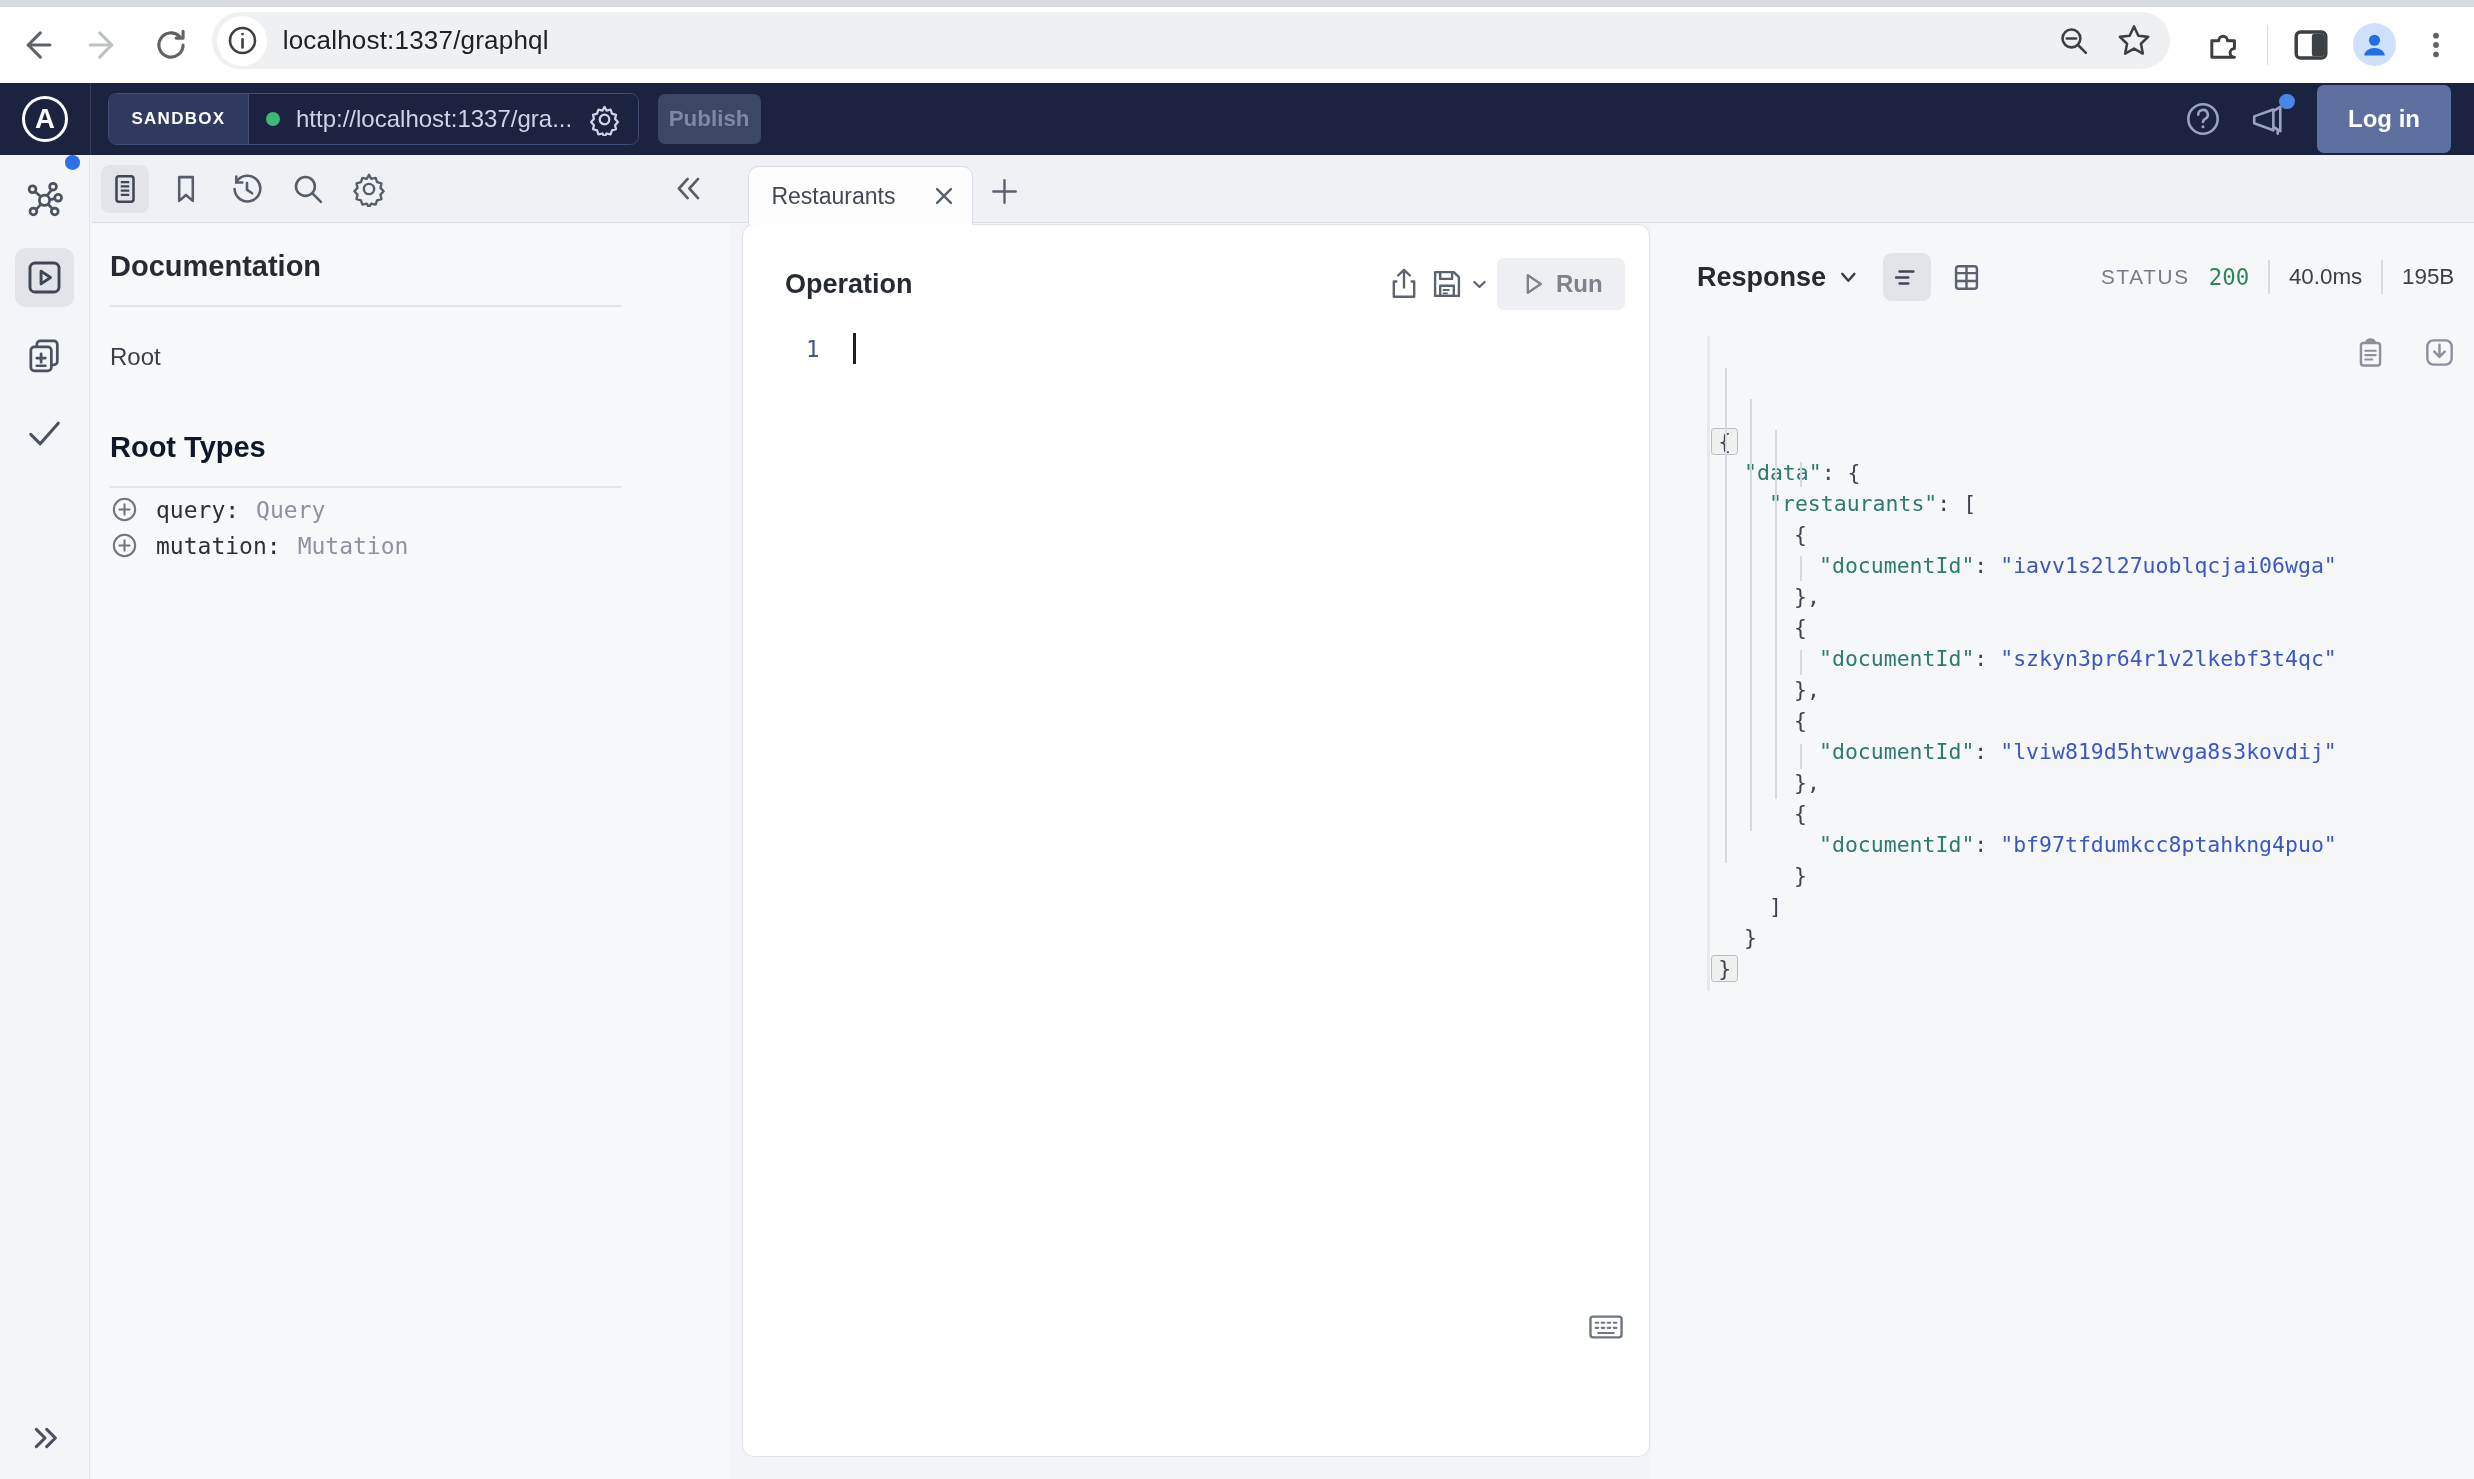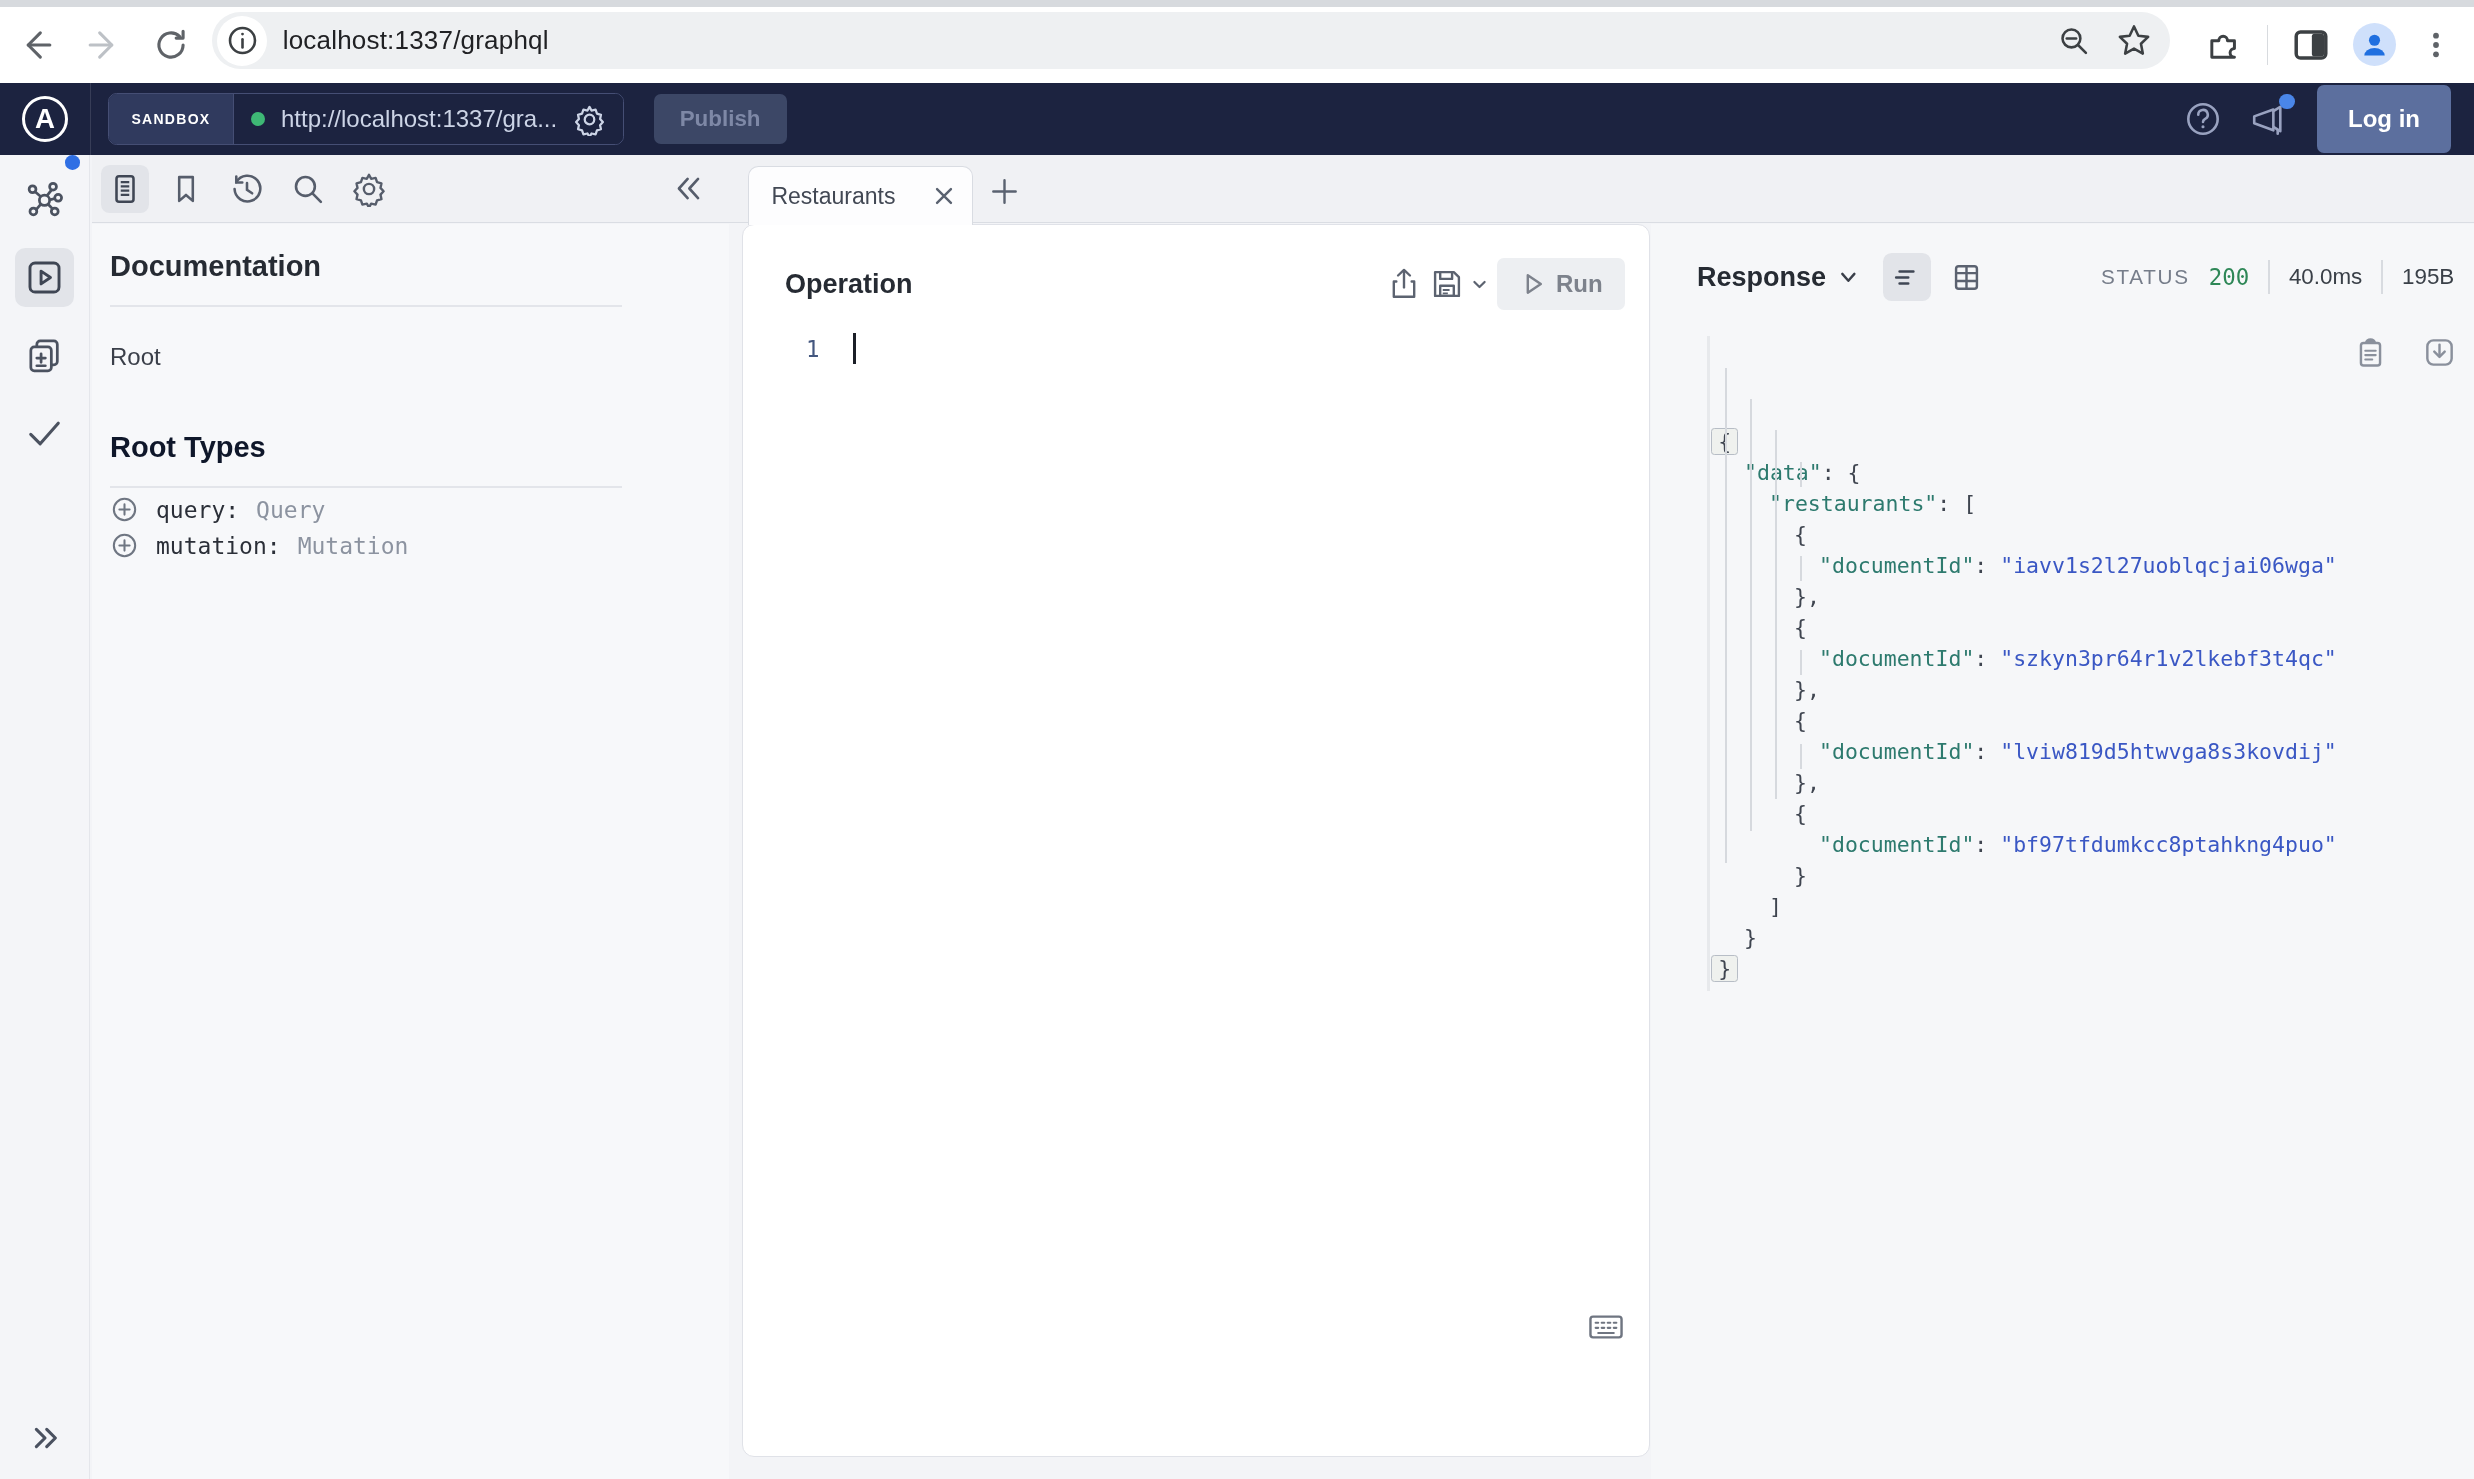--- a/index.html
+++ b/index.html
@@ -26,26 +26,26 @@
 
   
   .appbar{position:absolute;top:83px;left:0;right:0;height:72px;background:#1c2340;display:flex;align-items:center;}
   .logozone{width:90px;height:72px;display:flex;align-items:center;justify-content:center;
     border-right:1.7px solid rgba(255,255,255,.12);flex:0 0 auto;}
   .alogo{width:46px;height:46px;border-radius:50%;border:3.4px solid #fff;display:flex;align-items:center;
     justify-content:center;color:#fff;font-weight:bold;font-size:27.6px;box-sizing:border-box;}
   .sbctl{margin-left:17px;height:50px;display:flex;align-items:stretch;border:1.7px solid #454e74;
     border-radius:8.6px;overflow:hidden;flex:0 0 auto;}
   .sbctl .env{background:#303a5e;display:flex;align-items:center;padding:0 22.4px;border-right:1.7px solid #454e74;}
-  .sbctl .env span{color:#fff;font-size:14px;font-weight:bold;letter-spacing:1.3px;}
+  .sbctl .env span{color:#fff;font-size:17px;font-weight:bold;letter-spacing:1.3px;}
   .sbctl .endp{display:flex;align-items:center;gap:15.5px;padding:0 17px;background:#1c2340;}
   .dot-green{width:14.6px;height:14.6px;border-radius:50%;background:#3eb875;}
   .endp .u{color:#ccd4e6;font-size:24px;}
-  .btn-publish{margin-left:30px;background:#3c4766;color:#7e88a6;font-size:22.4px;font-weight:bold;
-    border:none;border-radius:6.9px;padding:12px 26px;font-family:inherit;}
+  .btn-publish{margin-left:19px;background:#3c4766;color:#7e88a6;font-size:22.4px;font-weight:bold;
+    border:none;border-radius:6.9px;padding:12px 11px;font-family:inherit;}
   .appbar-right{margin-left:auto;display:flex;align-items:center;gap:27.6px;padding-right:24px;}
   .megwrap{position:relative;}
   .megdot{position:absolute;top:-5.2px;right:-5.2px;width:15.5px;height:15.5px;border-radius:50%;background:#4a86e8;}
   .btn-login{background:#5c6f9e;color:#ffffff;font-size:24px;font-weight:bold;border:none;border-radius:6.9px;
     padding:20px 31px;font-family:inherit;}
 
   
   .rail{position:absolute;top:155px;left:0;width:90px;bottom:0;background:#f4f5f8;border-right:1.7px solid #e4e6eb;box-sizing:border-box;}
   .rail .stack{display:flex;flex-direction:column;align-items:center;padding-top:14.6px;gap:19px;}
   .railbox{width:59px;height:59px;border-radius:10.3px;display:flex;align-items:center;justify-content:center;position:relative;}

